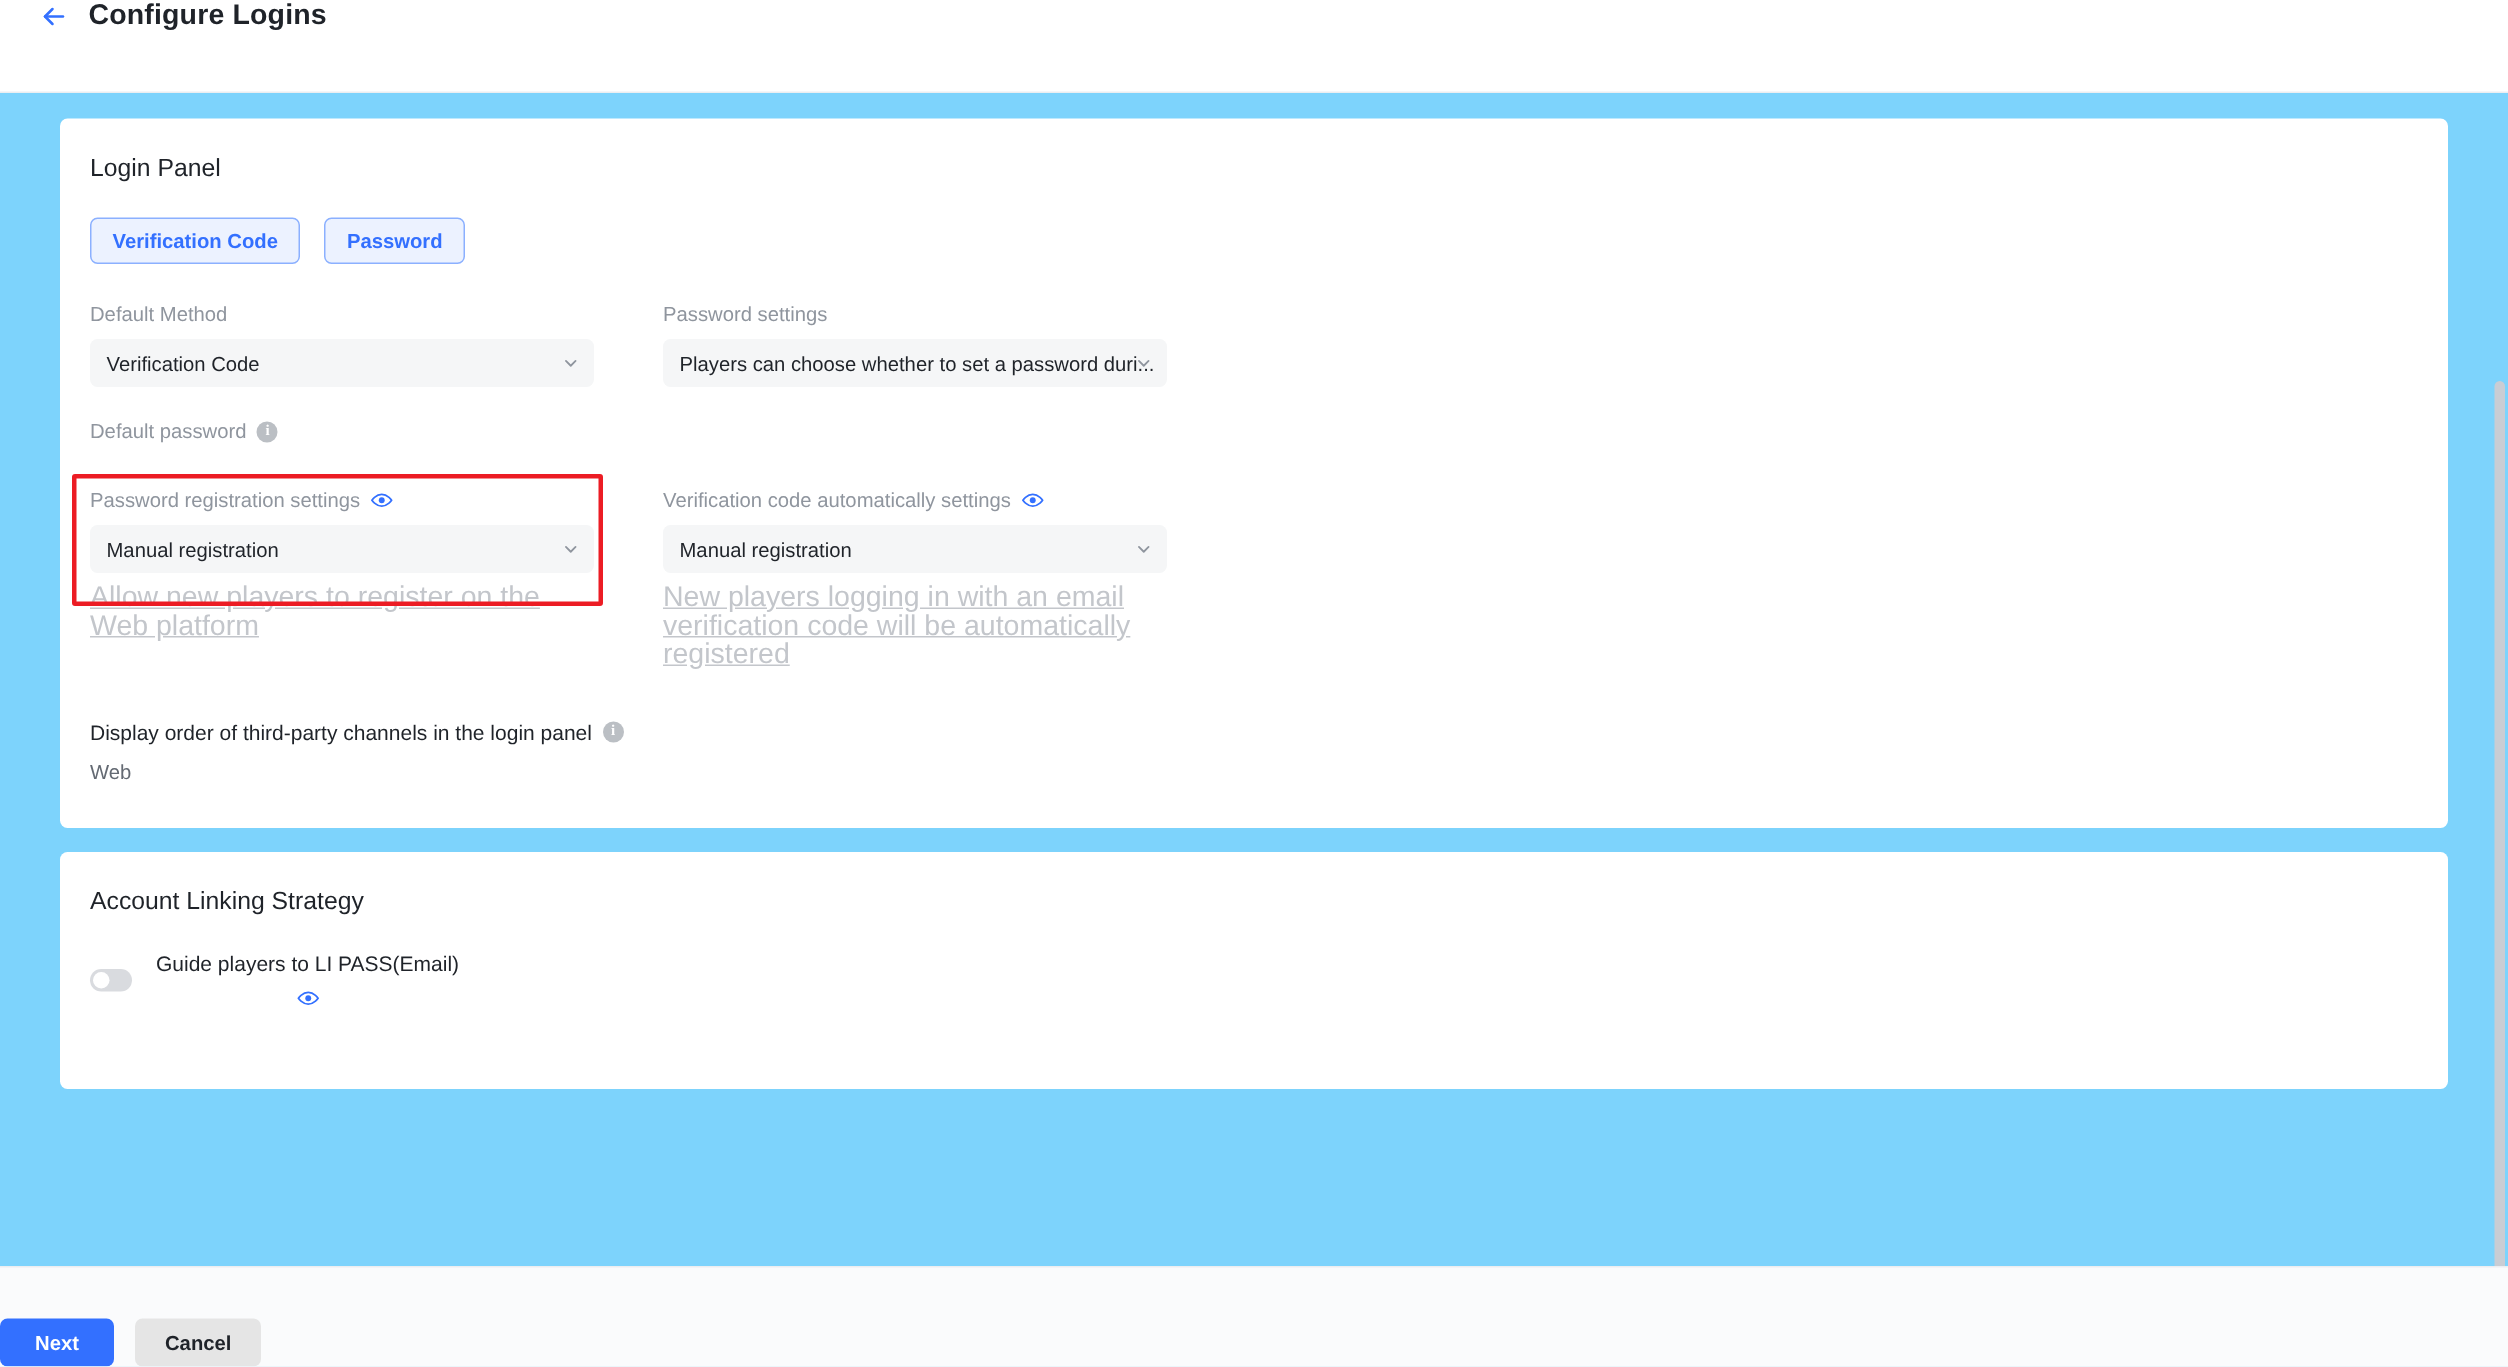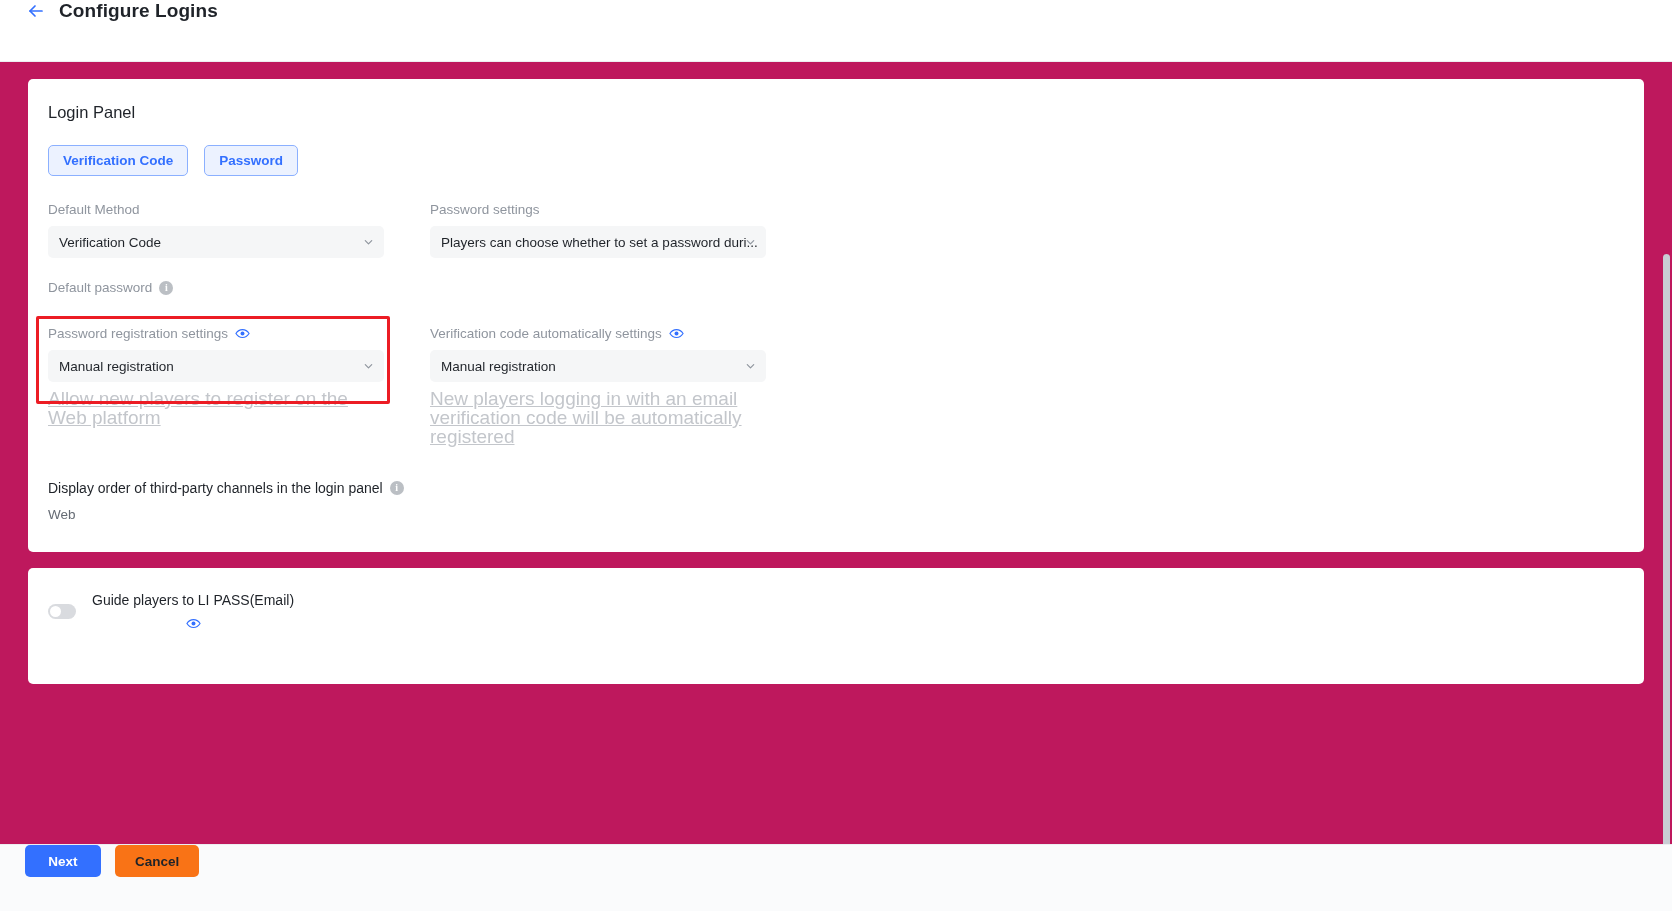--- a/index.html
+++ b/index.html
@@ -46,22 +46,22 @@
     letter-spacing: .1px;
   }
 
   
   .scroll-area {
     position: absolute;
     top: 62px;
     left: 0;
     right: 0;
     bottom: 0;
-    background: #be185d;
-    padding: 0 28px;
+    background: #7dd3fc;
+    padding: 0 40px;
   }
 
   .card {
     background: #ffffff;
     border-radius: 5px;
     margin-top: 17px;
     padding: 24px 20px 30px 20px;
   }
   .card.second { margin-top: 16px; padding-bottom: 42px; }
 
@@ -225,39 +225,38 @@
   }
 
   
   .footer {
     position: absolute;
     left: 0; right: 0; bottom: 0;
     height: 67px;
     background: #fafbfc;
     border-top: 1px solid #eceef1;
     display: flex;
-    align-items: flex-start;
-    padding-left: 25px;
+    align-items: flex-end;
     gap: 14px;
   }
   .btn {
     height: 32px;
     border-radius: 5px;
     font-size: 13.5px;
     font-weight: bold;
     display: flex;
     align-items: center;
     justify-content: center;
     cursor: pointer;
     border: none;
     padding: 0 20px;
     font-family: "Liberation Sans", sans-serif;
   }
   .btn-primary { background: #3370ff; color: #ffffff; min-width: 76px; }
-  .btn-secondary { background: #f97316; color: #1f2329; min-width: 78px; }
+  .btn-secondary { background: #e5e5e5; color: #1f2329; min-width: 78px; }
 
   
   .scrollbar-track {
     position: absolute;
     top: 62px;
     right: 2px;
     width: 7px;
     bottom: 0;
     background: transparent;
   }
@@ -386,20 +385,21 @@
       <div class="thirdparty">
         <div class="field-label dark">
           <span>Display order of third-party channels in the login panel</span>
           <span class="info-icon">i</span>
         </div>
         <div class="sub">Web</div>
       </div>
     </div>
 
     <div class="card second">
+      <div class="card-title">Account Linking Strategy</div>
 
       <div class="toggle-row">
         <div class="toggle">
           <div class="knob"></div>
         </div>
         <div class="toggle-label">
           <span>Guide players to LI PASS(Email)</span>
           <span class="eye-icon">
             <svg width="15" height="15" viewBox="0 0 16 16" fill="none" stroke="currentColor" stroke-width="1.2">
               <path d="M1 8s2.6-4.2 7-4.2S15 8 15 8s-2.6 4.2-7 4.2S1 8 1 8z"></path>

